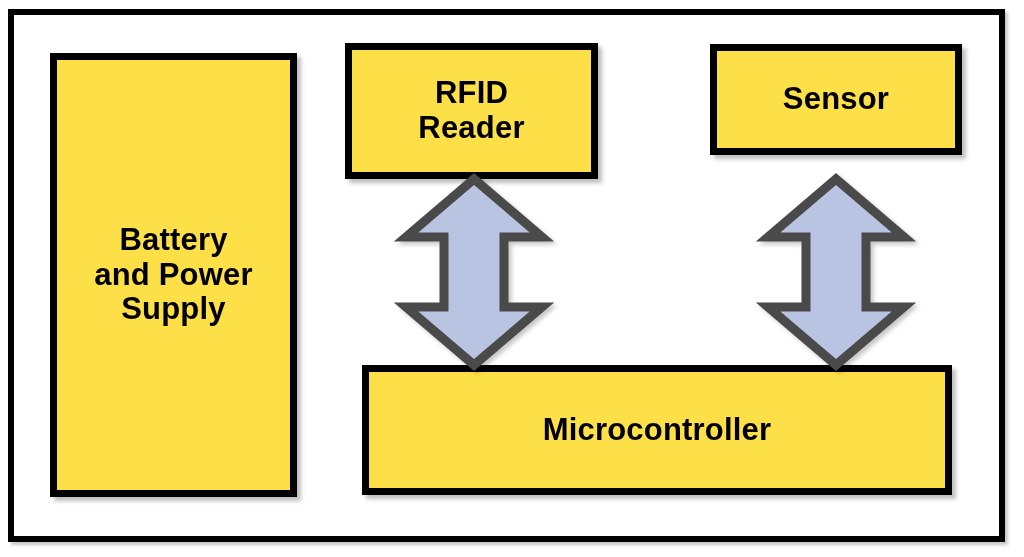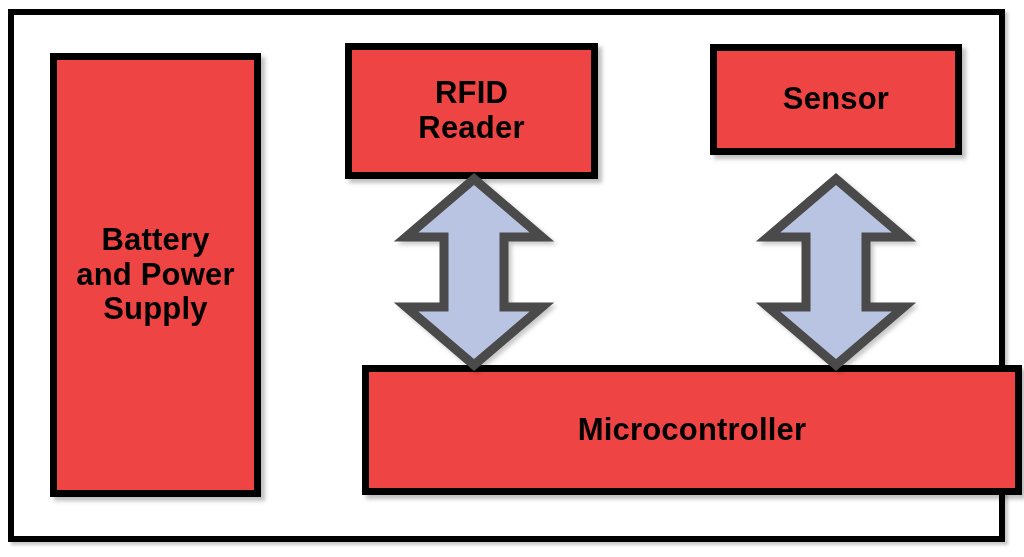--- a/index.html
+++ b/index.html
@@ -29,42 +29,42 @@
     box-sizing: border-box;
     border: 6px solid #000000;
     background: #ffffff;
     box-shadow: 3px 3px 3px rgba(0,0,0,0.22);
   }
 
   
   .block {
     position: absolute;
     box-sizing: border-box;
-    background: #ef4444;
+    background: #fde047;
     border: 7px solid #000000;
     box-shadow: 4px 4px 4px rgba(0,0,0,0.25);
     display: flex;
     align-items: center;
     justify-content: center;
     text-align: center;
   }
   .block .label {
     color: #000000;
     font-weight: bold;
     line-height: 1.12;
     letter-spacing: 0.2px;
     white-space: pre-line;
     padding: 0 6px;
   }
 
   
   #block-battery {
     left: 50px;
     top: 53px;
-    width: 211px;
+    width: 247px;
     height: 444px;
   }
   #block-battery .label { font-size: 31px; }
 
   #block-rfid {
     left: 345px;
     top: 43px;
     width: 253px;
     height: 136px;
   }
@@ -74,21 +74,21 @@
     left: 710px;
     top: 44px;
     width: 252px;
     height: 111px;
   }
   #block-sensor .label { font-size: 31px; }
 
   #block-micro {
     left: 362px;
     top: 365px;
-    width: 660px;
+    width: 590px;
     height: 130px;
   }
   #block-micro .label { font-size: 31px; }
 
   
   .connector {
     position: absolute;
     overflow: visible;
   }
   #connector-rfid-micro {

